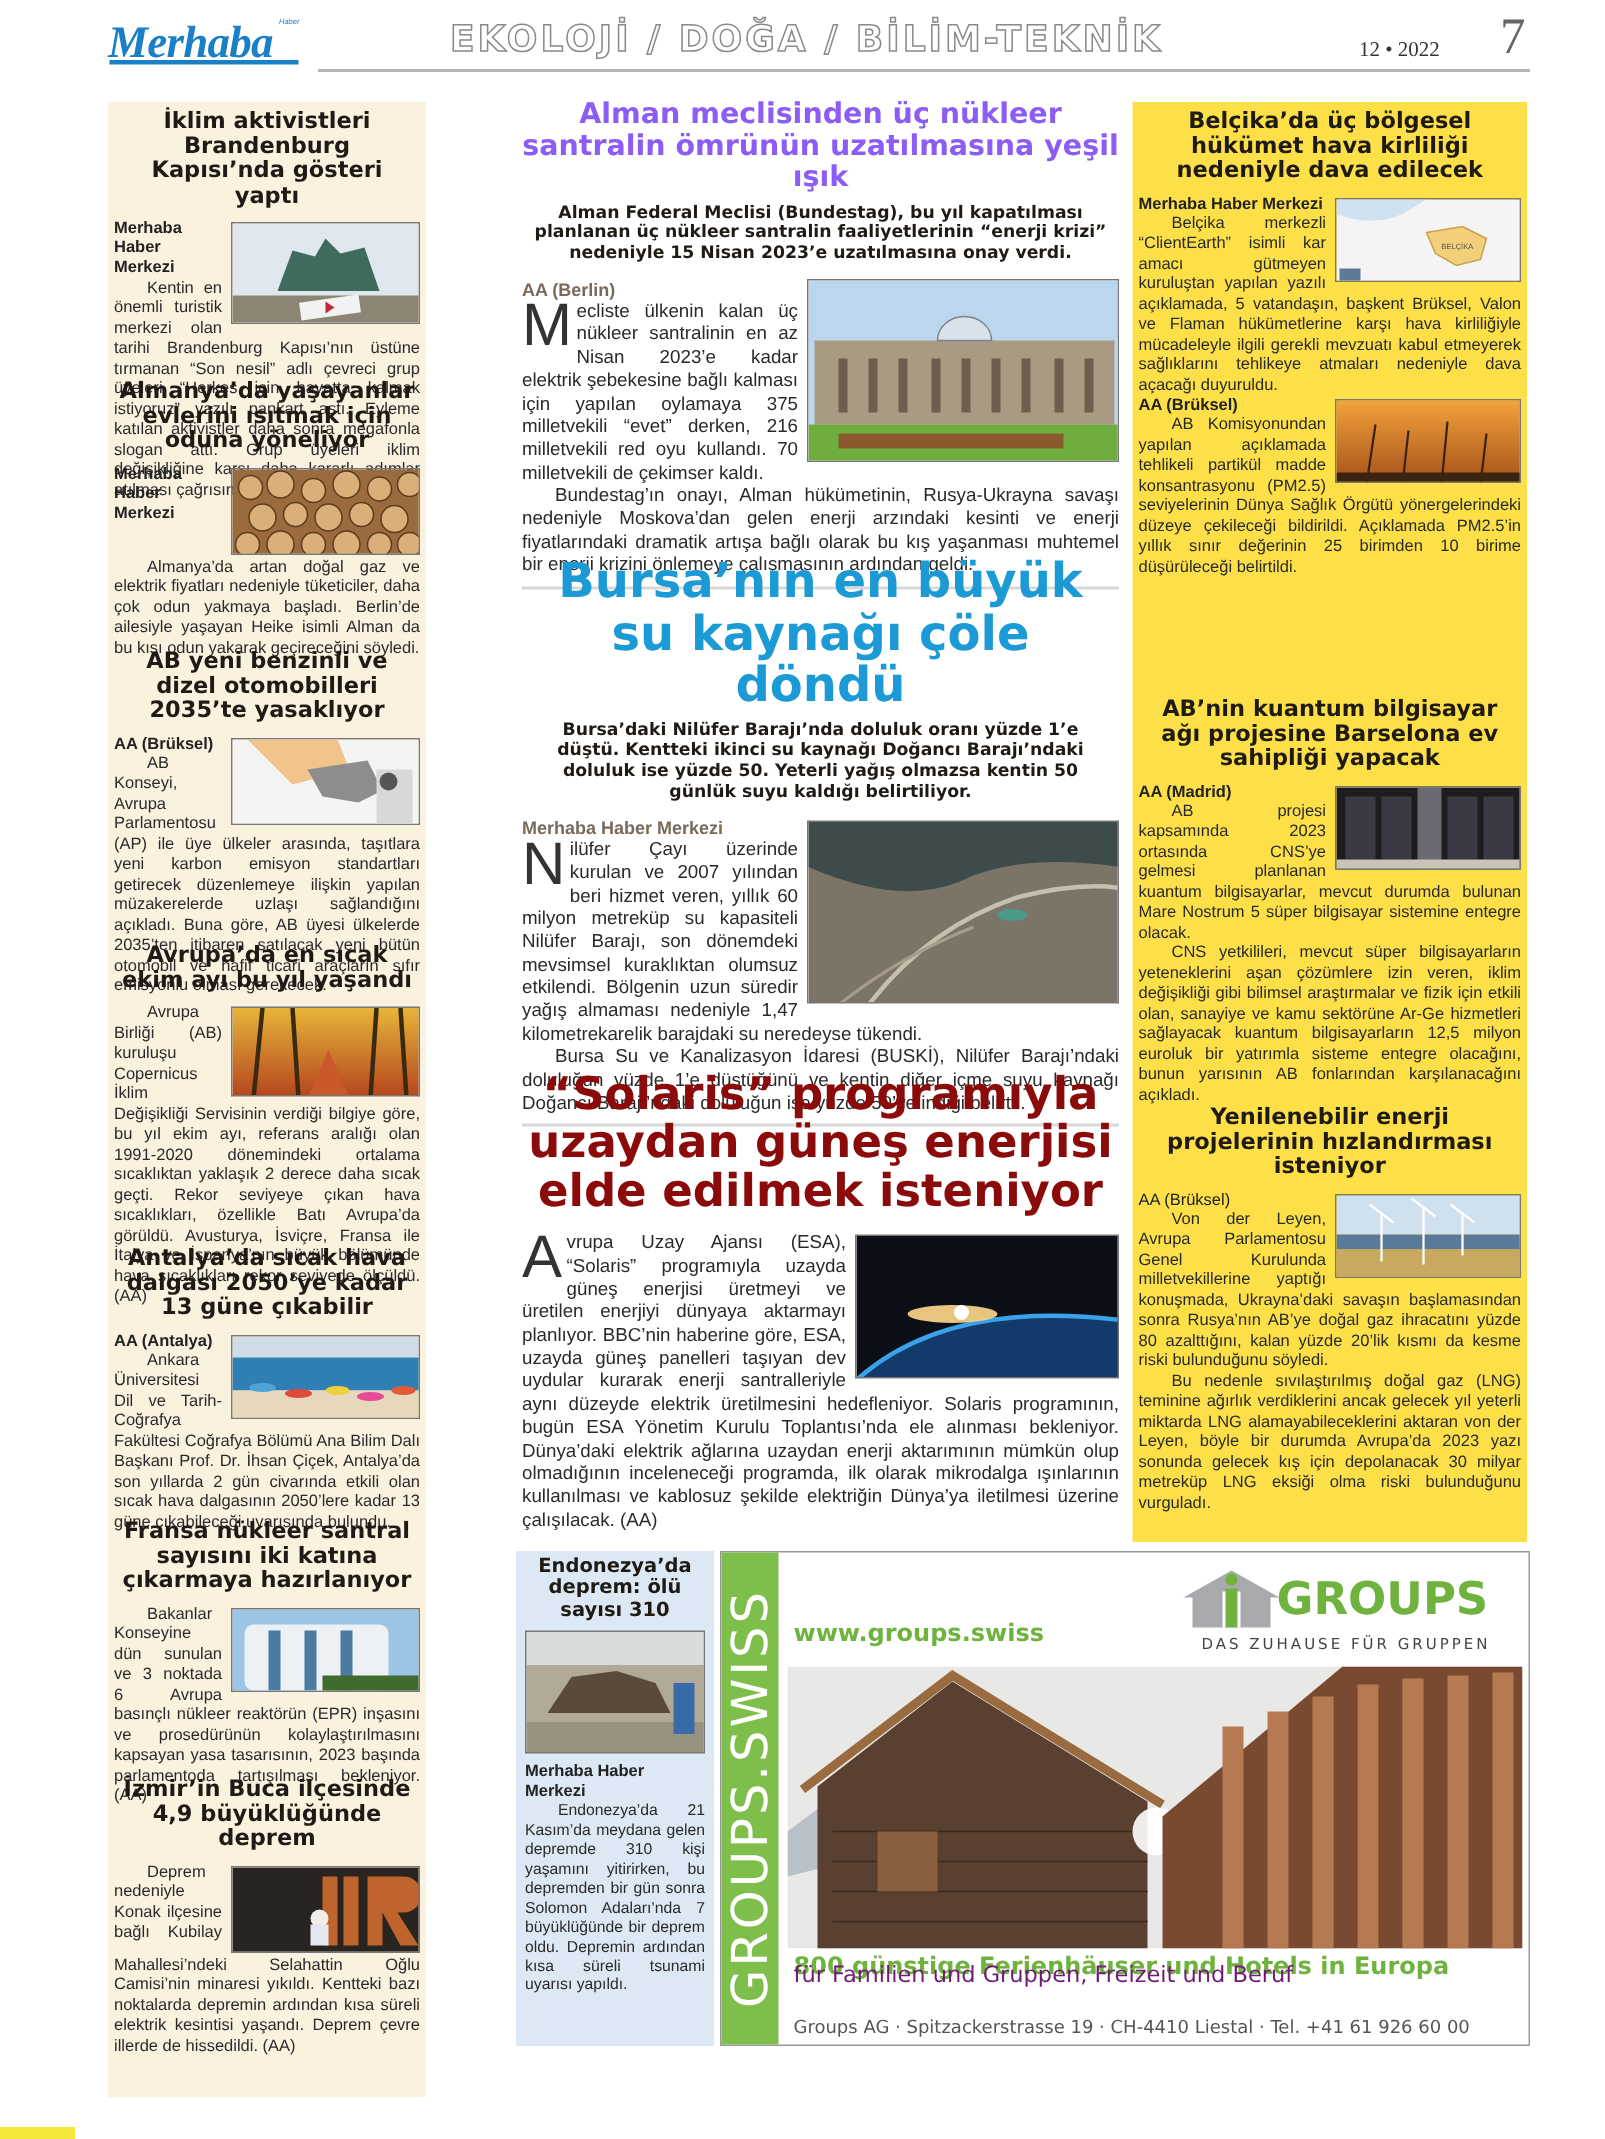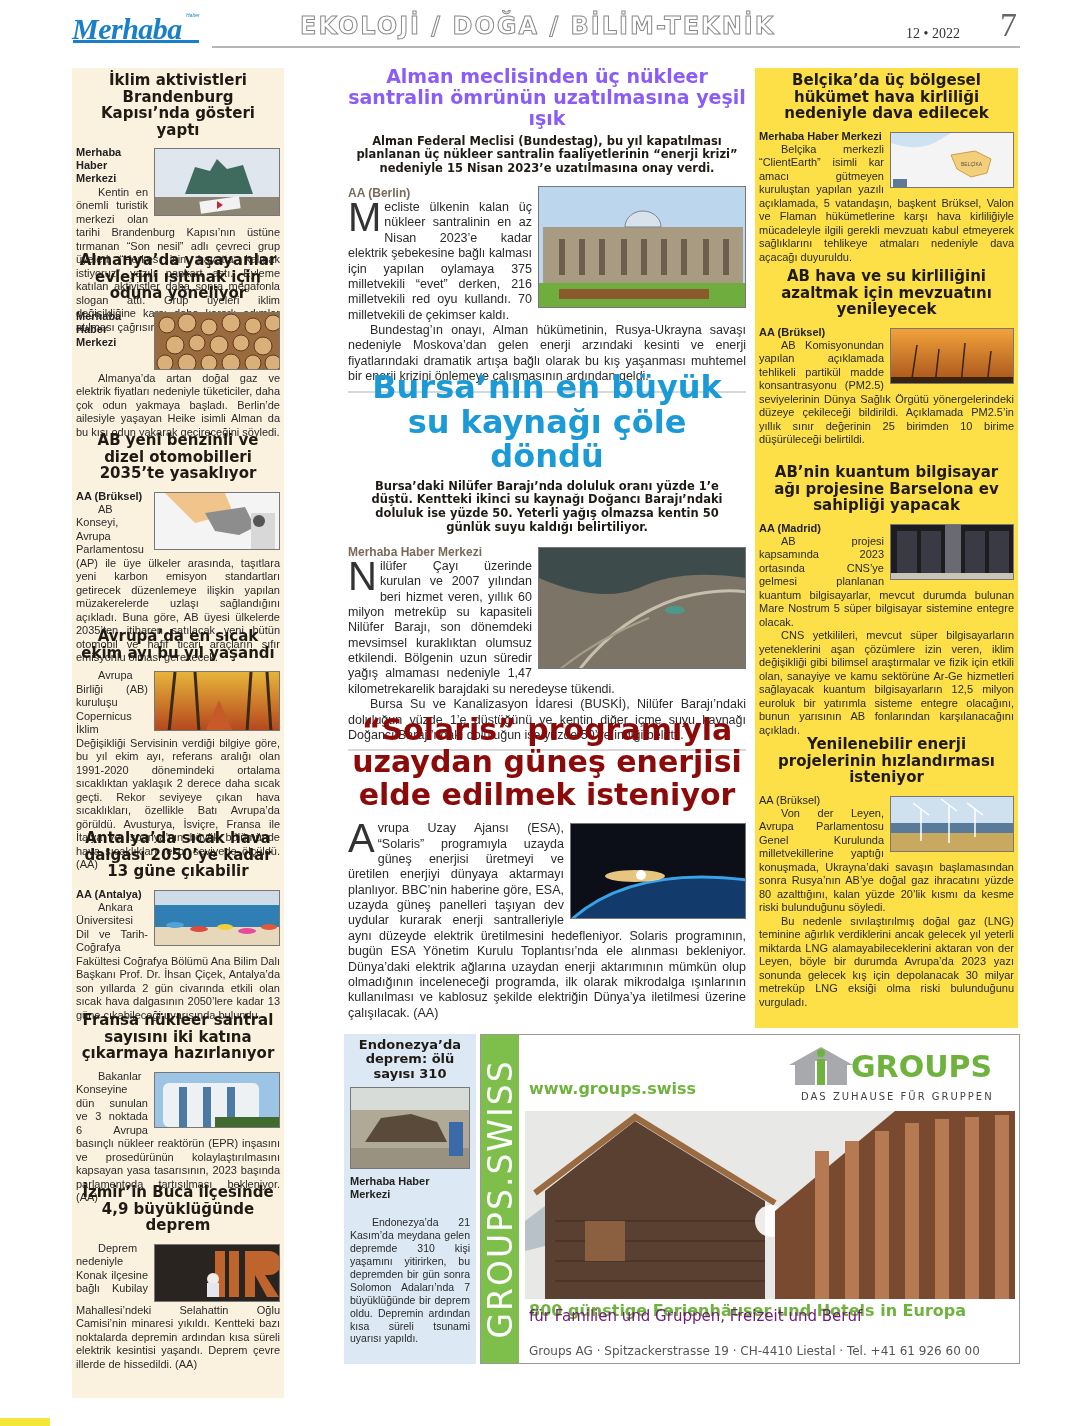--- a/index.html
+++ b/index.html
@@ -37,21 +37,21 @@
   .byline-grey { font-weight: bold; font-size: 12px; color: #7a6a5a; }
   .center-body { font-size: 12.5px; line-height: 1.23; text-align: justify; color: #2a2a2a; }
   .center-body p.ind { text-indent: 22px; }
   .dropcap { float: left; font-size: 40px; line-height: 30px; margin: 2px 3px 0 0; color: #333; font-family: "Liberation Sans", sans-serif; }
   .sep { height: 2px; background: #d8d8d8; margin: 6px 0 8px; }
 
   
   .endo { position: absolute; left: 344px; top: 1034px; width: 132px; height: 330px; background: #dce9f4; padding: 4px 6px; }
   .endo .headline { font-size: 13px; padding-bottom: 6px; }
   .endo .byline { margin-top: 6px; }
-  .endo .body { font-size: 10.5px; margin-top: 15px; }
+  .endo .body { font-size: 10.5px; }
 
   
   .ad { position: absolute; left: 480px; top: 1034px; width: 540px; height: 330px; border: 1px solid #999; background: #fff; }
   .ad-side { position: absolute; left: 0; top: 0; width: 38px; height: 328px; background: #7dbf4a; }
   .ad-side-text { position: absolute; left: 19px; top: 164px; transform: translate(-50%, -50%) rotate(-90deg); white-space: nowrap; font-size: 33px; letter-spacing: 2px; color: #ffffff; font-family: "DejaVu Sans", sans-serif; }
   .ad-url { position: absolute; left: 48px; top: 44px; font-family: "DejaVu Sans", sans-serif; font-weight: bold; font-size: 16px; color: #6fb33e; }
   .ad-logo-house { position: absolute; left: 304px; top: 10px; width: 72px; height: 42px; }
   .ad-brand { position: absolute; left: 370px; top: 14px; font-family: "DejaVu Sans", sans-serif; font-weight: bold; font-size: 30px; color: #6fb33e; }
   .ad-slogan { position: absolute; left: 320px; top: 56px; font-family: "DejaVu Sans", sans-serif; font-size: 10px; letter-spacing: 2px; color: #444; }
   .ad-photo { position: absolute; left: 44px; top: 76px; width: 490px; height: 188px; overflow: hidden; }
@@ -287,21 +287,20 @@
       <text x="70" y="33" font-size="5" fill="#555">BELÇİKA</text>
       <rect x="2" y="46" width="14" height="9" fill="#5e7a96"></rect>
     </svg>
     <div class="byline">Merhaba Haber Merkezi</div>
     <div class="body">
         <p>Belçika merkezli “ClientEarth” isimli kar amacı gütmeyen kuruluştan yapılan yazılı açıklamada, 5 vatandaşın, başkent Brüksel, Valon ve Flaman hükümetlerine karşı hava kirliliğiyle mücadeleyle ilgili gerekli mevzuatı kabul etmeyerek sağlıklarını tehlikeye atmaları nedeniyle dava açacağı duyuruldu.</p>
       </div>
   </article>
 
   <article class="article" style="height:196px;">
-    <h2 class="headline hl-side">AB hava ve su kirliliğini azaltmak için mevzuatını yenileyecek</h2>
     <svg class="photo" width="124" height="56">
       <defs>
           <linearGradient id="smog" x1="0" y1="0" x2="0" y2="1">
             <stop offset="0" stop-color="#f2a23a"></stop>
             <stop offset="1" stop-color="#a4501a"></stop>
           </linearGradient>
         </defs>
       <rect width="124" height="56" fill="url(#smog)"></rect>
       <g stroke="#3a2410" stroke-width="1.5">
           <line x1="20" y1="56" x2="26" y2="16"></line>

